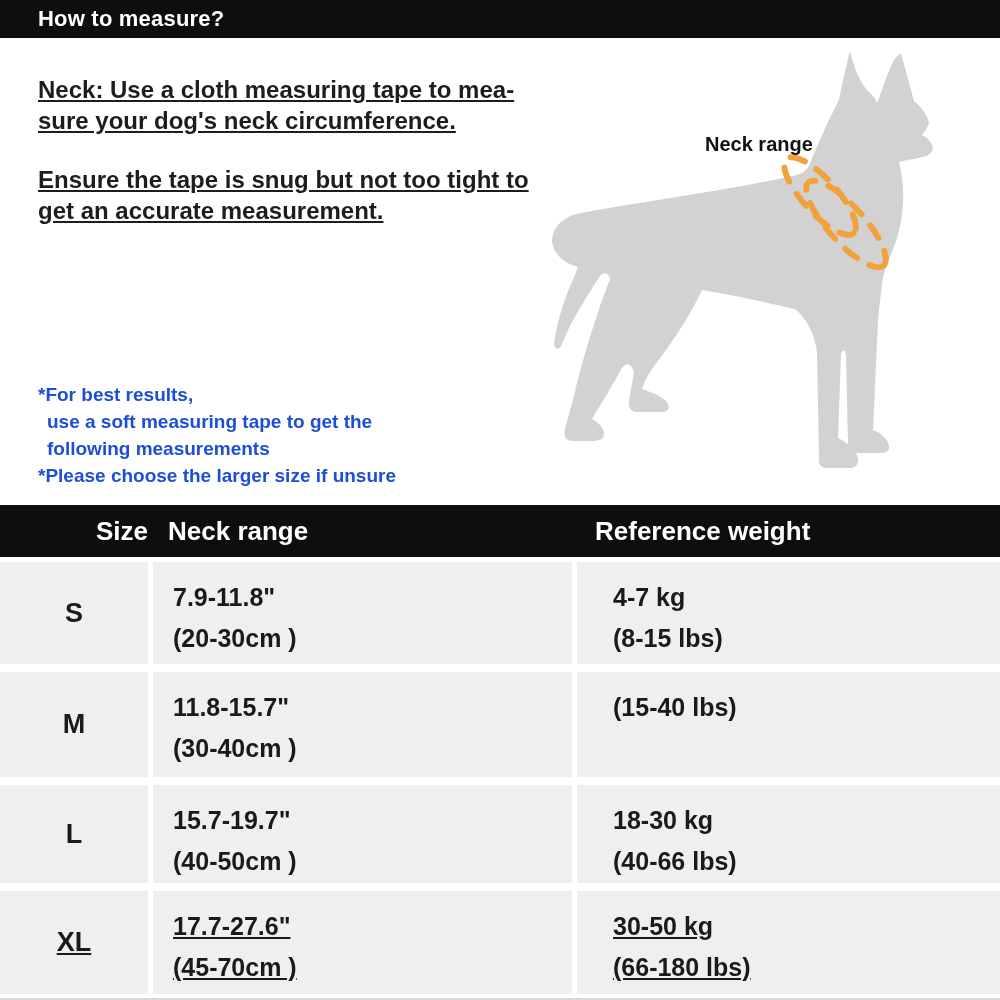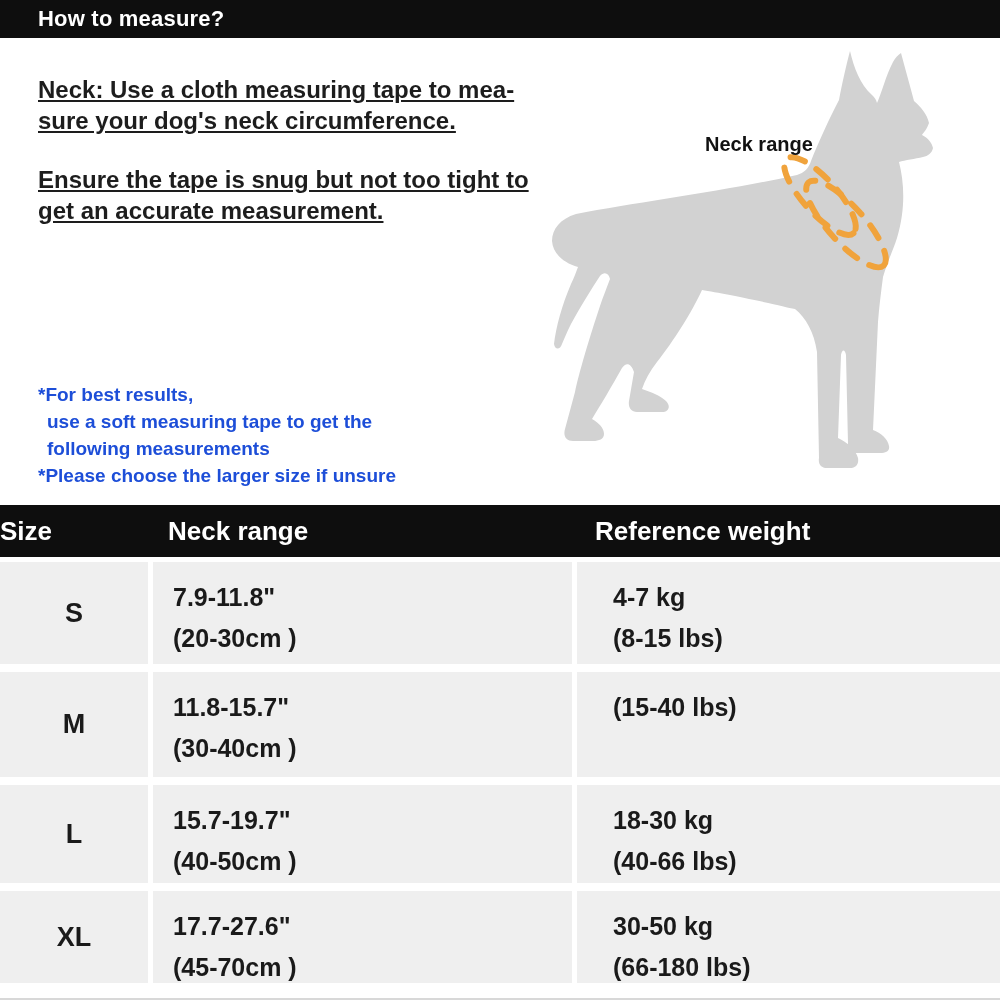--- a/index.html
+++ b/index.html
@@ -31,29 +31,29 @@
   .footnotes { position:absolute; left:38px; top:381px; font-size:19px;
                font-weight:600; line-height:27px; color:#1d4ed8; }
   .footnotes .indent { padding-left:9px; }
   .footnotes .note2 { margin-top:0px; }
   
   .size-table { position:absolute; left:0; top:505px; width:1000px; }
   .thead {
     height:52px; background:var(--ink,#0e0e0e); color:#fff;
     display:flex; align-items:center; font-weight:700; font-size:26px;
   }
-  .thead .h-size { width:148px; text-align:left; }
+  .thead .h-size { width:148px; text-align:right; }
   .thead .h-neck { width:424px; padding-left:20px; }
   .thead .h-weight { flex:1; padding-left:23px; }
   .tbody { margin-top:5px; }
   .trow { display:flex; margin-bottom:8px; }
   .trow:nth-child(1){ height:102px; }
   .trow:nth-child(2){ height:105px; }
   .trow:nth-child(3){ height:98px; }
-  .trow:nth-child(4){ height:92px; margin-bottom:16px; }
+  .trow:nth-child(4){ height:103px; margin-bottom:16px;text-decoration:underline; }
   .cell { background:var(--row-bg,#efefef); }
   .c-size { width:148px; margin-right:5px; display:flex; align-items:center;
             justify-content:center; font-size:27px; font-weight:700; }
   .c-neck { width:419px; margin-right:5px; }
   .c-weight { flex:1; }
   .c-neck, .c-weight { padding-top:15px; font-size:25px; font-weight:700;
                        line-height:41px; }
   .c-neck { padding-left:20px; }
   .c-weight { padding-left:36px; }
   .bottom-strip { position:absolute; left:0; top:998px; width:1000px; height:2px;

